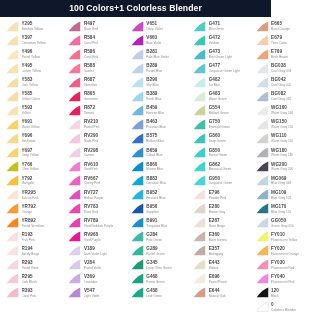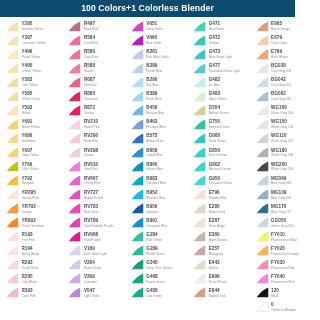--- a/index.html
+++ b/index.html
@@ -9,23 +9,23 @@
     font-family: "Liberation Sans", sans-serif;
     overflow: hidden;
   }
   #page {
     position: relative;
     width: 320px; height: 320px;
     background: #ffffff;
   }
   
   #header {
-    width: 295px;
+    width: 271px;
     height: 17px;
-    background: #0c4a6e;
+    background: #0f172a;
     display: flex;
     align-items: center;
     justify-content: center;
   }
   #header-title {
     color: #ffffff;
     font-size: 8.6px;
     font-weight: bold;
     letter-spacing: 0.1px;
     line-height: 1;

